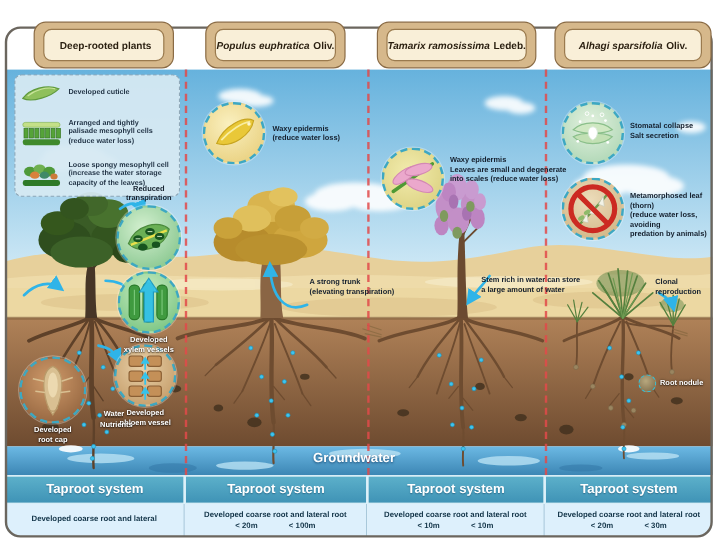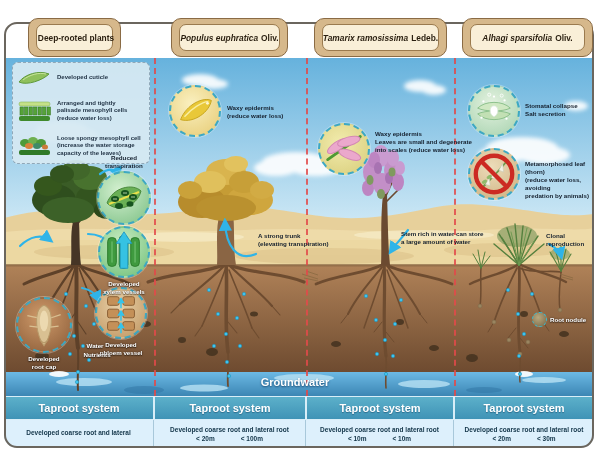--- a/index.html
+++ b/index.html
@@ -608,21 +608,21 @@
         <span class="vals">
             <span>&lt; 20m</span>
             <span>&lt; 30m</span>
           </span>
       </div>
     </div>
   </div>
 
   <div class="frame"></div>
 
-  <div class="tab" style="left:28px;width:93px;">
+  <div class="tab" style="left:28px;width:117px;">
     <div class="tab-inner">
       <span class="it"></span>
         <span>Deep-rooted plants</span>
     </div>
   </div>
   <div class="tab" style="left:314px;width:133px;">
     <div class="tab-inner">
       <span class="it">Tamarix ramosissima</span>
         <span>Ledeb.</span>
     </div>

